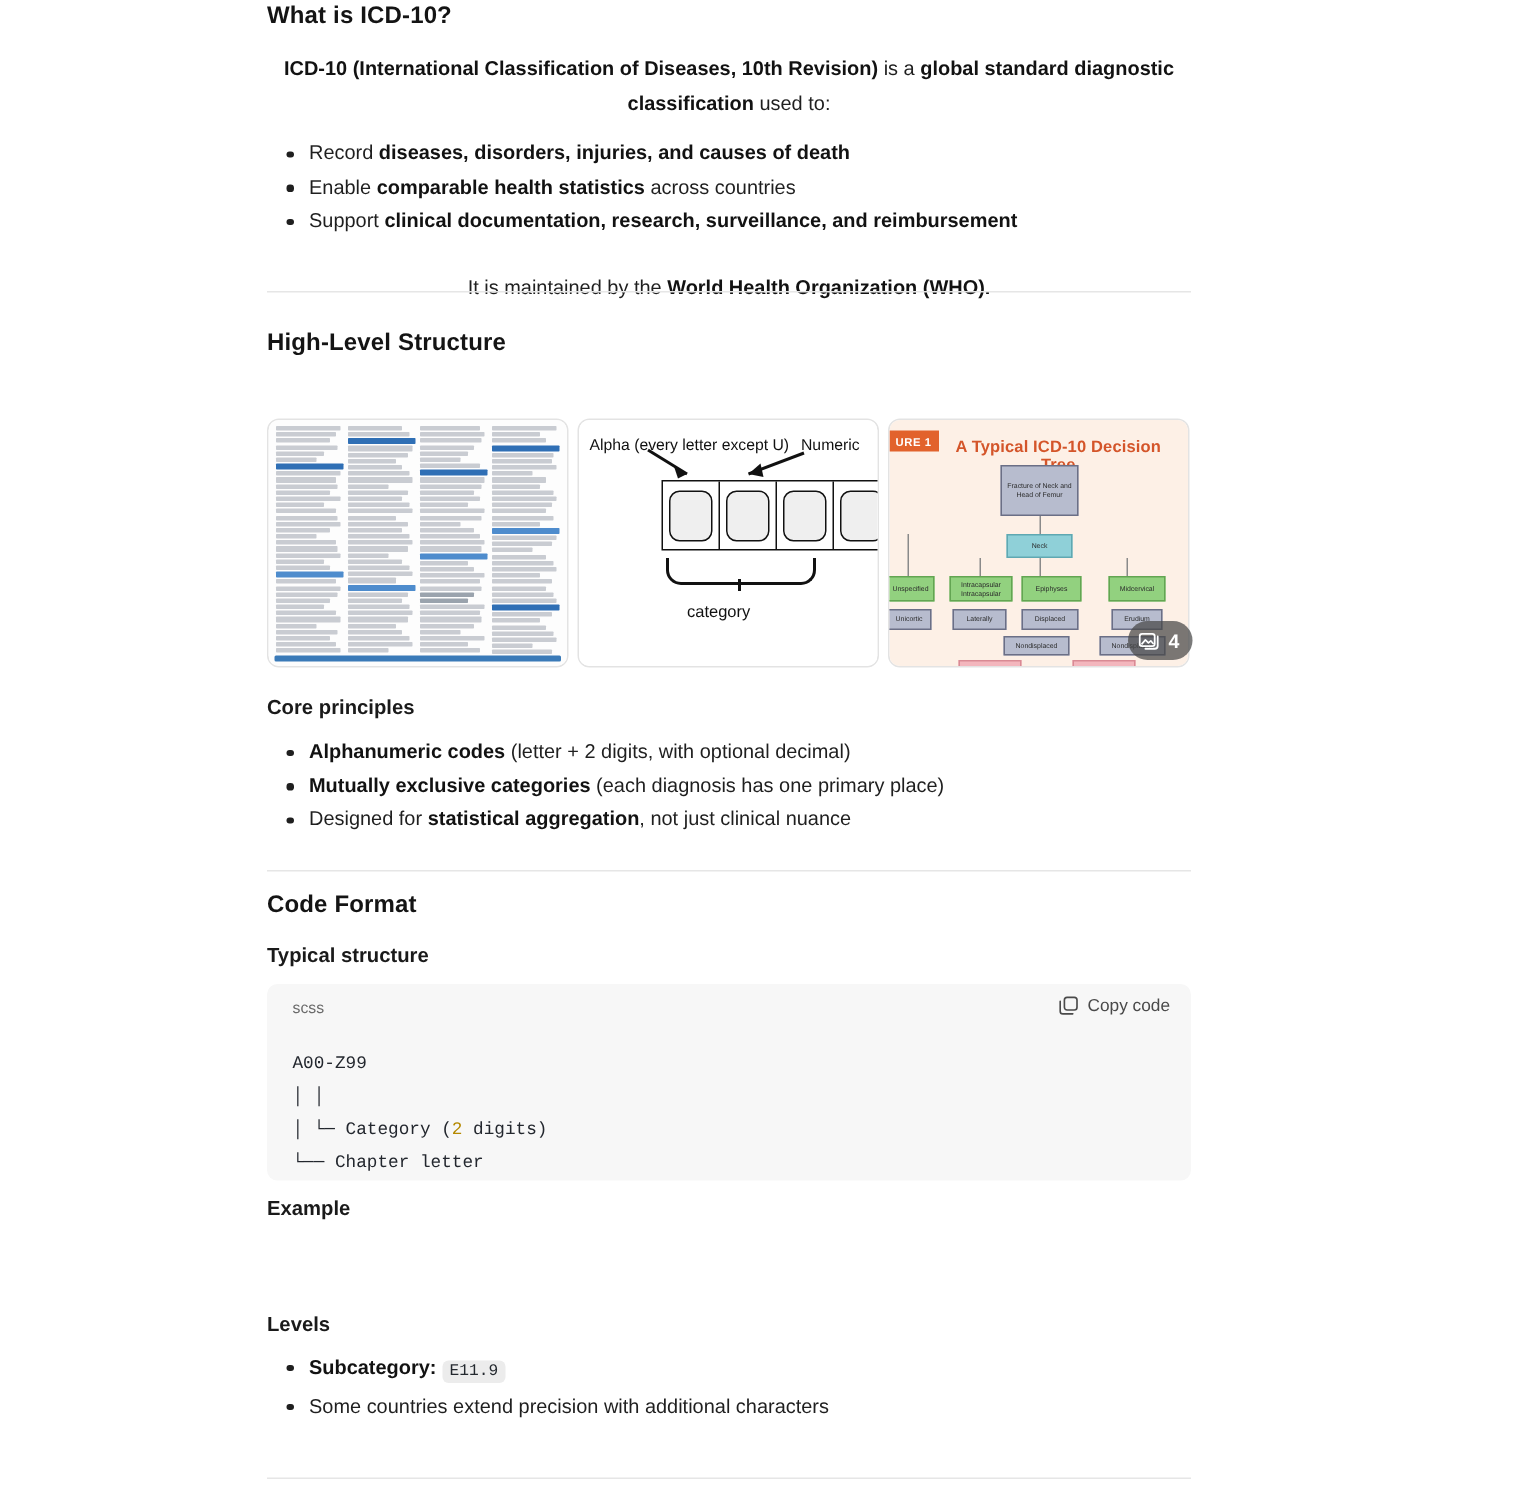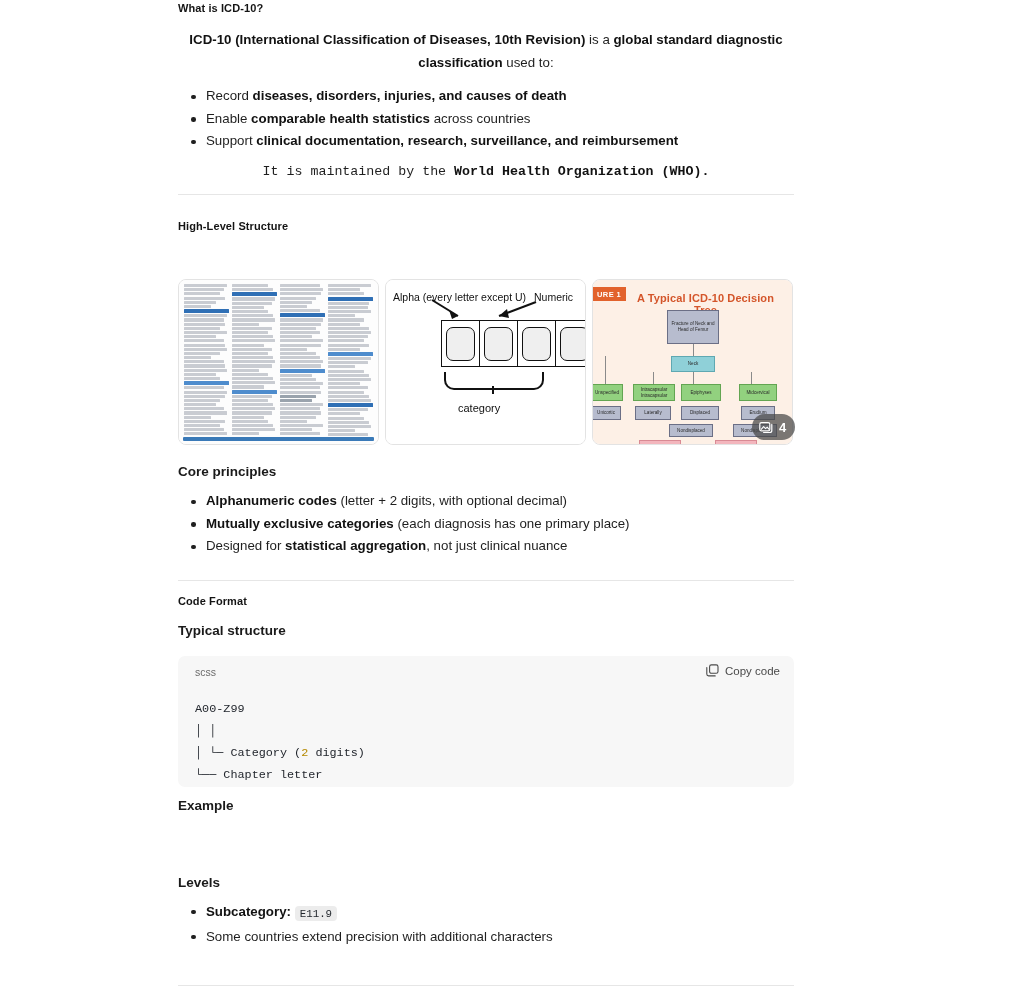--- a/index.html
+++ b/index.html
@@ -4,21 +4,21 @@
 <style>
   html,body{margin:0;padding:0;}
   body{
     width:1009px;height:993px;overflow:hidden;background:#ffffff;
     font-family:"Liberation Sans","DejaVu Sans",sans-serif;
     color:#1f1f1f;-webkit-font-smoothing:antialiased;
   }
   .page{position:relative;width:1009px;height:993px;}
   .col{position:absolute;left:178px;top:0;width:616px;}
 
-  h2.sec{font-size:11px;font-weight:700;color:#141414;margin:0;letter-spacing:.1px;}
+  h2.sec{font-size:16px;font-weight:700;color:#141414;margin:0;letter-spacing:.1px;}
   h3.sub{font-size:13.5px;font-weight:700;color:#1a1a1a;margin:0;}
   p.para{font-size:13.3px;line-height:22.5px;color:#1f1f1f;margin:0;text-align:center;}
   b{font-weight:700;color:#121212;}
 
   ul.bul{list-style:none;margin:0;padding:0;}
   ul.bul li{
     position:relative;padding-left:28px;font-size:13.3px;line-height:22.5px;
     color:#1f1f1f;margin:0;
   }
   ul.bul li::before{
@@ -117,21 +117,21 @@
     <h2 class="sec">What is ICD-10?</h2>
 
     <p class="para" style="margin-top:15px;"><b>ICD-10 (International Classification of Diseases, 10th Revision)</b><span> is a </span><b>global standard diagnostic classification</b><span> used to:</span></p>
 
     <ul class="bul" style="margin-top:11px;">
       <li><span>Record </span><b>diseases, disorders, injuries, and causes of death</b><span></span></li>
       <li><span>Enable </span><b>comparable health statistics</b><span> across countries</span></li>
       <li><span>Support </span><b>clinical documentation, research, surveillance, and reimbursement</b><span></span></li>
     </ul>
 
-    <p class="para" style="margin-top:8px;font-family:Liberation Mono, monospace;"><span>It is maintained by the </span><b>World Health Organization (WHO).</b></p>
+    <p class="para" style="margin-top:22px;"><span>It is maintained by the </span><b>World Health Organization (WHO).</b></p>
   </div>
 
   <hr class="div" style="position:absolute;left:178px;top:194px;width:616px;">
 
   <div class="col" style="top:220px;">
     <h2 class="sec">High-Level Structure</h2>
   </div>
 
   <div class="thumbs">
 

